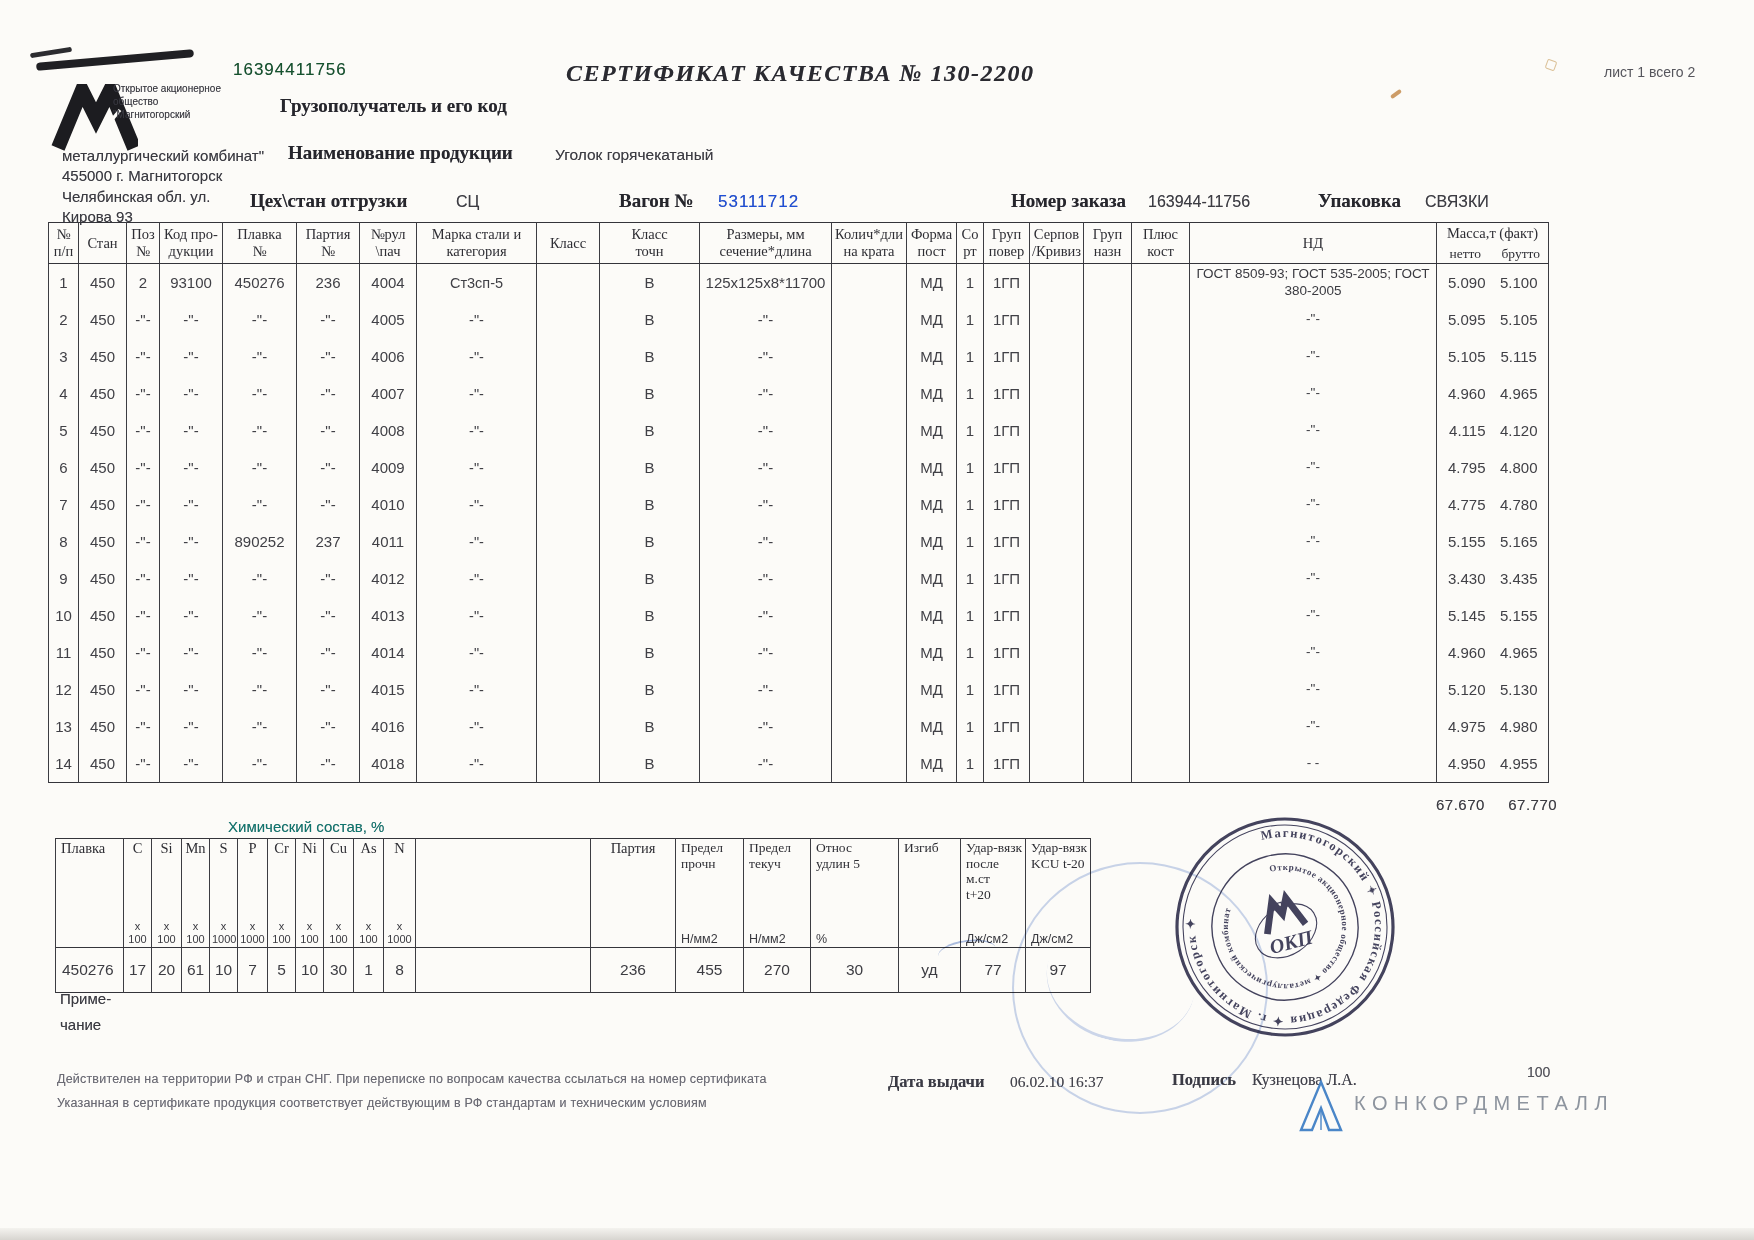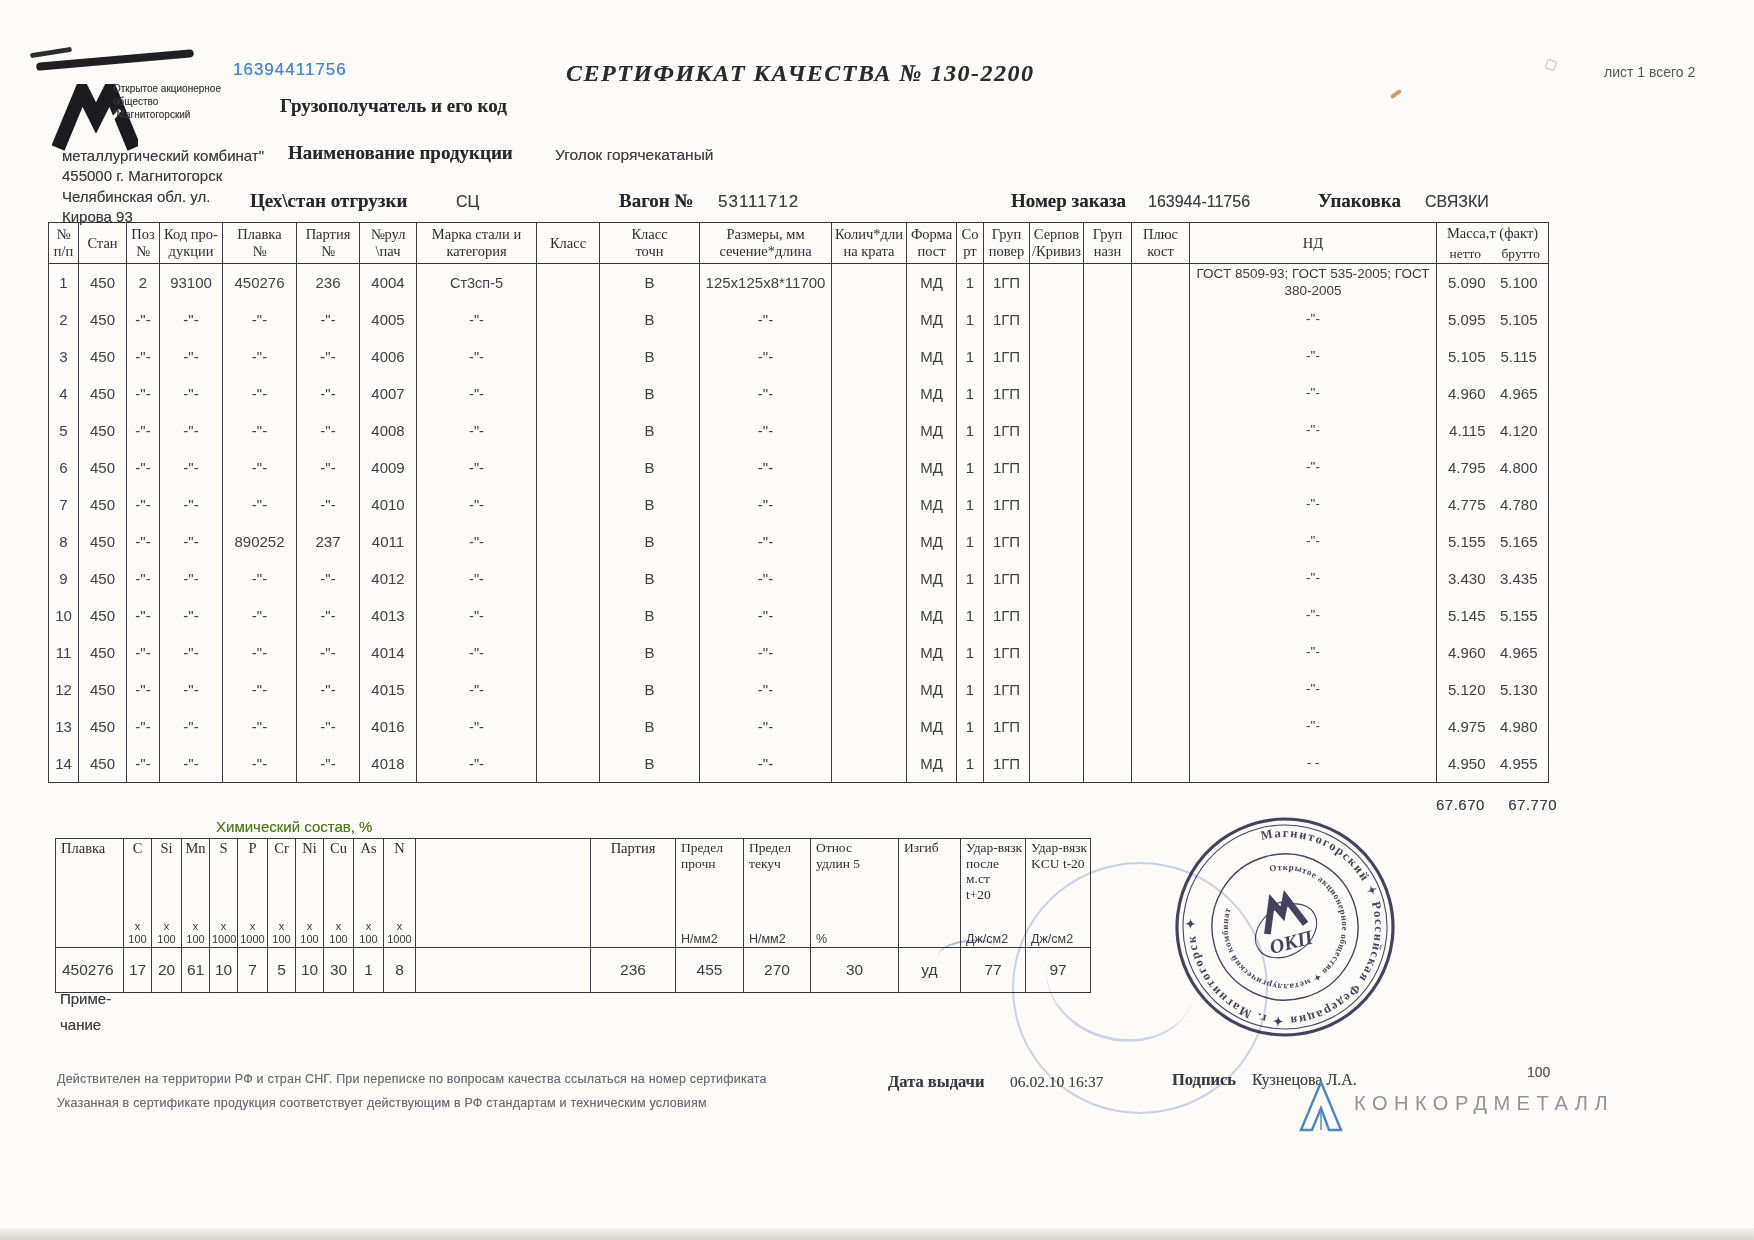--- a/index.html
+++ b/index.html
@@ -6,21 +6,21 @@
   #page{position:relative;width:1754px;height:1240px;background:#fcfbf8;overflow:hidden;
         font-family:"Liberation Sans",sans-serif;color:#333;}
   .abs{position:absolute;}
   .sans{font-family:"Liberation Sans",sans-serif;}
   .serif{font-family:"Liberation Serif",serif;}
   .b{font-weight:700;}
   .pre{white-space:pre-line;}
   .smudge{text-shadow:0 0 0.6px rgba(40,40,60,.45);}
 
   
-  .doc-num{left:233px;top:60px;font-size:17px;letter-spacing:1px;color:#3b82f6;}
+  .doc-num{left:233px;top:60px;font-size:17px;letter-spacing:1px;color:#14532d;}
   .title{left:566px;top:60px;font-size:24px;letter-spacing:1.5px;color:#2a2a30;font-style:italic;}
   .sheet{left:1604px;top:64px;font-size:14px;color:#55555c;}
   .lbl-big{font-size:19px;color:#26262c;}
 
   
   #main-table{border-collapse:collapse;table-layout:fixed;width:1500px;border:1.7px solid #34343a;}
   #main-table th{font-family:"Liberation Serif",serif;font-weight:400;font-size:14.5px;line-height:1.15;
       color:#2e2e34;text-align:center;vertical-align:middle;padding:2px 1px;
       border-left:1px solid #3c3c42;border-right:1px solid #3c3c42;border-bottom:1.5px solid #34343a;}
   #main-table td{border-left:1px solid #3c3c42;border-right:1px solid #3c3c42;
@@ -98,21 +98,21 @@
   <div class="abs serif b title smudge">СЕРТИФИКАТ КАЧЕСТВА № 130-2200</div>
   <div class="abs sans sheet">лист 1 всего 2</div>
 
   <div class="abs serif b lbl-big smudge" style="left:280px;top:95px;">Грузополучатель и его код</div>
   <div class="abs serif b lbl-big smudge" style="left:280px;top:142px;margin-left:8px;">Наименование продукции</div>
   <div class="abs sans smudge" style="left:555px;top:146px;font-size:15.5px;color:#3c3c42;">Уголок горячекатаный</div>
 
   <div class="abs serif b lbl-big smudge" style="left:250px;top:190px;">Цех\стан отгрузки</div>
   <div class="abs sans smudge" style="left:456px;top:193px;font-size:16px;color:#3c3c42;">СЦ</div>
   <div class="abs serif b lbl-big smudge" style="left:619px;top:190px;">Вагон №</div>
-  <div class="abs sans smudge" style="left:718px;top:192px;font-size:17px;letter-spacing:1px;color:#404040;">53111712</div>
+  <div class="abs sans smudge" style="left:718px;top:192px;font-size:17px;letter-spacing:1px;color:#1d4ed8;">53111712</div>
   <div class="abs serif b lbl-big smudge" style="left:1011px;top:190px;">Номер заказа</div>
   <div class="abs sans smudge" style="left:1148px;top:193px;font-size:16px;color:#3c3c42;">163944-11756</div>
   <div class="abs serif b lbl-big smudge" style="left:1318px;top:190px;">Упаковка</div>
   <div class="abs sans smudge" style="left:1425px;top:193px;font-size:16px;color:#3c3c42;">СВЯЗКИ</div>
 
   <div class="abs" style="left:48px;top:222px;">
     <table id="main-table">
       <colgroup>
         <col style="width:30px">
           <col style="width:48px">
@@ -520,21 +520,21 @@
         </tbody>
     </table>
   </div>
 
   <div class="abs sans total-line smudge" style="left:1436px;top:796px;">
     <span>67.670</span>
     <span style="display:inline-block;width:14px;"></span>
     <span>67.770</span>
   </div>
 
-  <div class="abs sans smudge" style="left:216px;top:818px;font-size:15px;color:#4d7c0f;">Химический состав, %</div>
+  <div class="abs sans smudge" style="left:228px;top:818px;font-size:15px;color:#0f766e;">Химический состав, %</div>
 
   <div class="abs" style="left:55px;top:838px;">
     <table id="chem-table">
       <colgroup>
         <col style="width:68px">
           <col style="width:28px">
           <col style="width:30px">
           <col style="width:28px">
         <col style="width:28px">
           <col style="width:30px">

